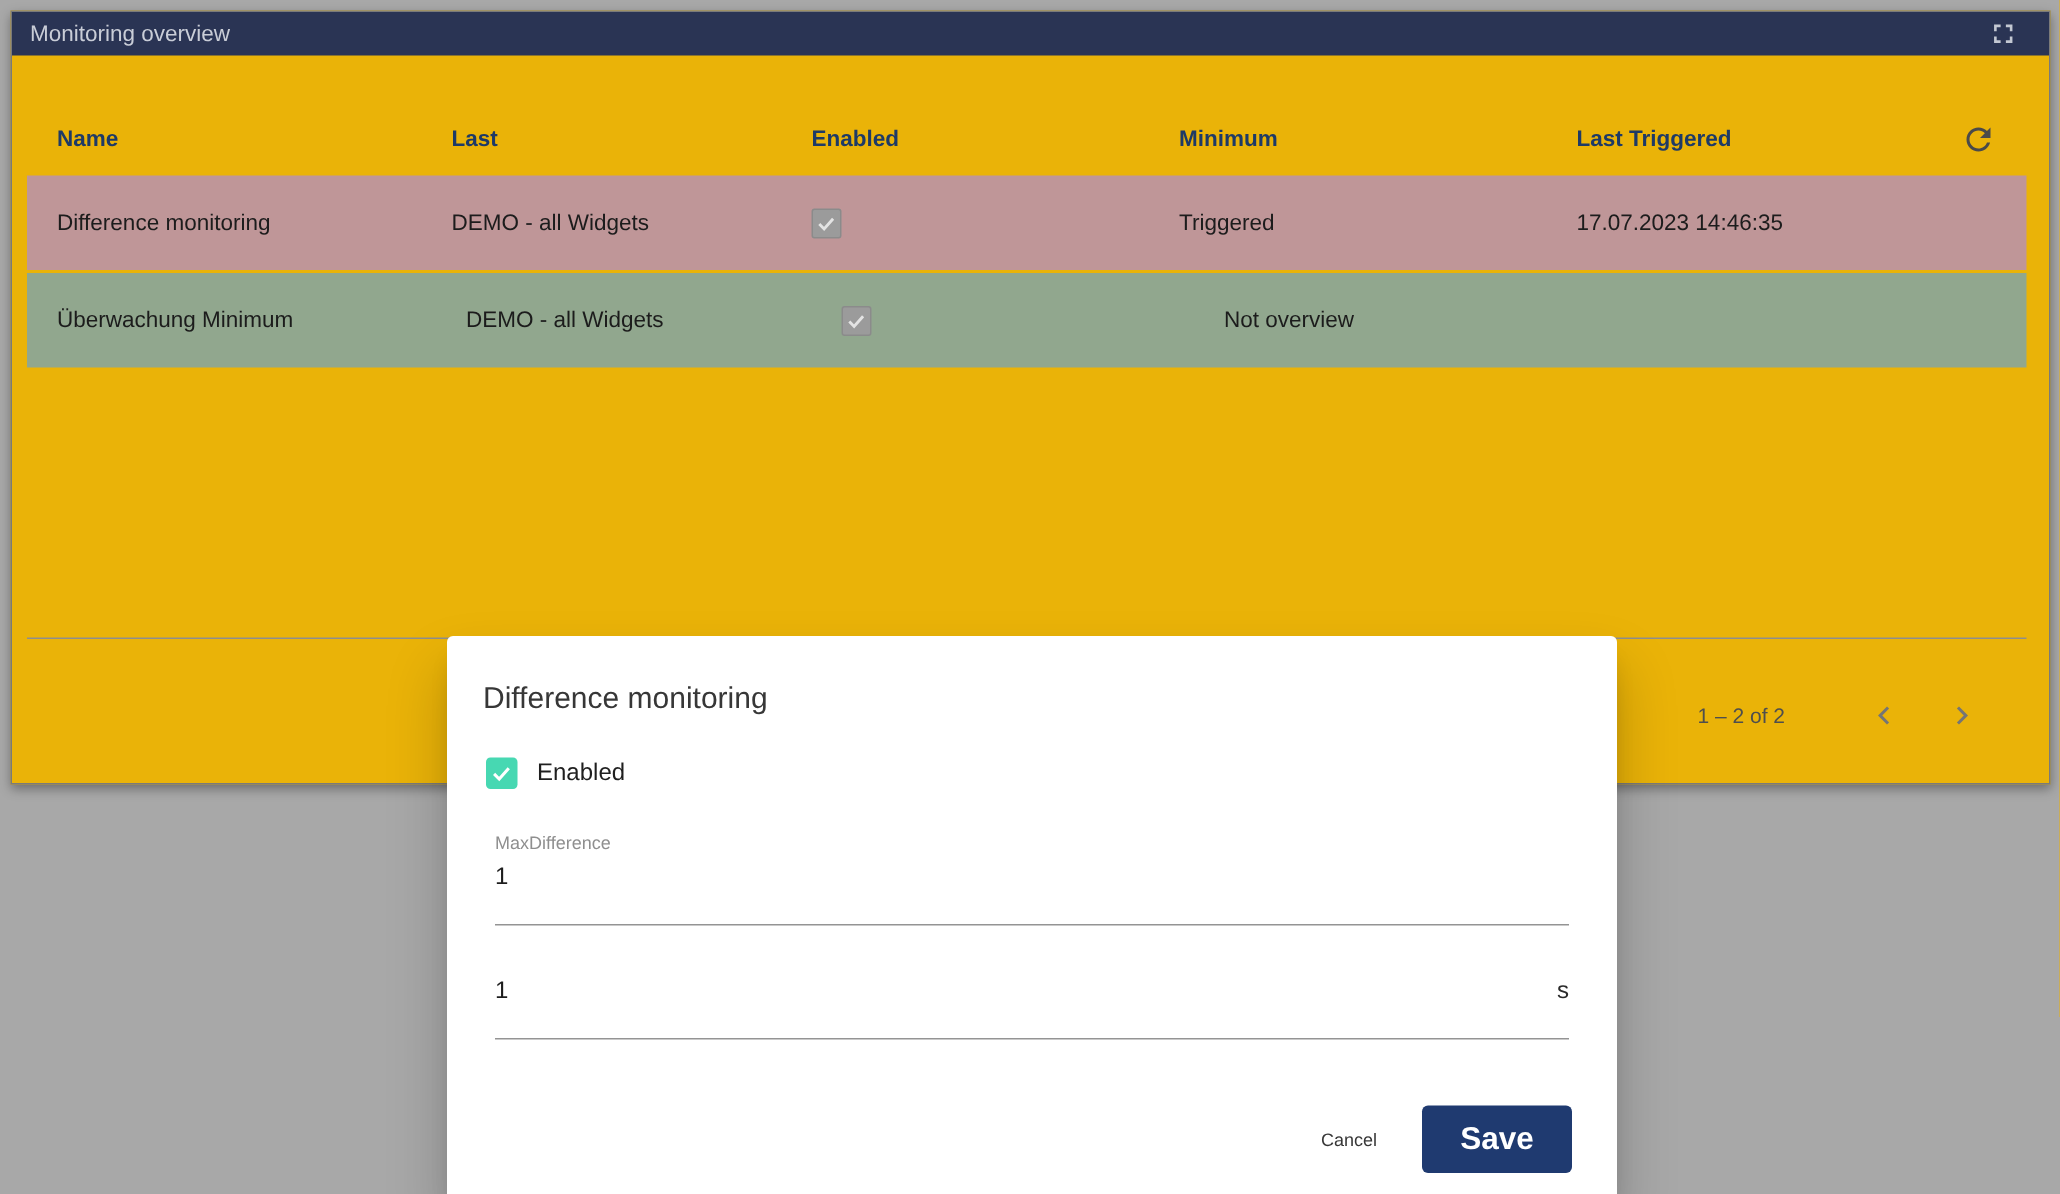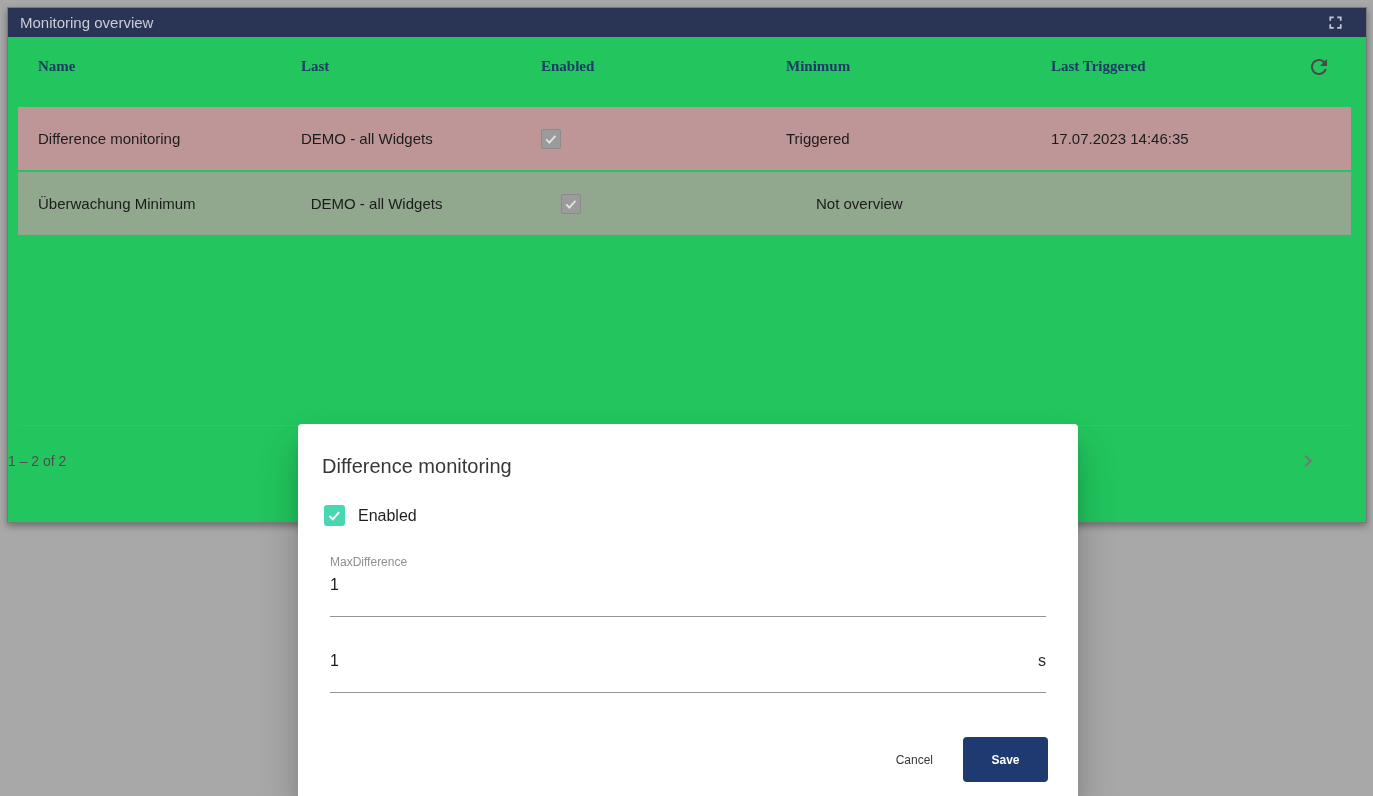--- a/index.html
+++ b/index.html
@@ -7,34 +7,34 @@
   body {
     width:1373px; height:796px; position:relative; overflow:hidden;
     background:#a8a8a8;
     font-family:"Liberation Sans", sans-serif;
     -webkit-font-smoothing:antialiased;
   }
 
   
   .panel {
     position:absolute; left:7px; top:7px; width:1360px; height:516px;
-    background:#22c55e; border:1px solid #7a7a7a;
+    background:#eab308; border:1px solid #7a7a7a;
     box-shadow:0 3px 7px rgba(0,0,0,.35);
   }
   .titlebar {
     height:29px; background:#2a3454; display:flex; align-items:center;
     justify-content:space-between; padding:0 20px 0 12px;
   }
   .titlebar-text { color:#c9cdd7; font-size:15px; }
   .fs-icon { width:21px; height:21px; display:block; cursor:pointer; }
 
   
   .thead {
-    margin:0 15px 0 10px; height:70px; display:flex; align-items:flex-end;
-    padding:0 0 32px 20px; color:#1e3a66; font-weight:bold; font-size:15px;font-family:Liberation Serif, serif;
+    margin:0 15px 0 10px; height:80px; display:flex; align-items:flex-end;
+    padding:0 0 16px 20px; color:#1e3a66; font-weight:bold; font-size:15px;
   }
   .col-name  { width:263px; }
   .col-group { width:240px; }
   .col-en    { width:245px; }
   .col-stat  { width:245px; }
   .col-last  { width:250px;margin-left:20px; }
   .col-refresh { flex:1; display:flex; align-items:center; }
   .refresh-btn { width:24px; height:24px; margin-left:6px; margin-bottom:-4px; cursor:pointer; background:none; border:none; padding:0; }
 
   .row {
@@ -45,22 +45,22 @@
   .row.not_triggered { background:#91a78e;gap:15px; }
 
   .cb-gray {
     width:20px; height:20px; border-radius:2px; background:#9b9b9b;
     border:1px solid #8b8b8b; display:flex; align-items:center; justify-content:center;
   }
 
   
   .divider { position:absolute; left:10px; right:15px; top:417px; height:1px; background:#8e8e8e; }
   .paginator {
-    position:absolute; top:428px; left:0; right:0; height:50px;
-    display:flex; align-items:center; justify-content:space-between;
+    position:absolute; top:444px; left:0; right:0; height:50px;
+    display:flex; align-items:center; justify-content:flex-end;
     color:#4e4e4e; font-size:14px; padding-right:38px;
   }
   .range-label { margin-right:34px; }
   .page-btn { width:40px; height:40px; border:none; background:none; padding:8px; cursor:pointer; margin-left:12px; }
   .page-btn svg { display:block; }
 
   
   .dialog {
     position:absolute; left:298px; top:424px; width:780px; height:373px;
     background:#ffffff; border-radius:4px 4px 0 0;
@@ -83,22 +83,22 @@
     font-size:16px; color:#1d1d1d; font-family:"Liberation Sans", sans-serif; height:20px;
   }
   .field-suffix { font-size:16px; color:#2a2a2a; }
 
   .dialog-actions { position:absolute; top:313px; right:30px; display:flex; align-items:center; }
   .btn-cancel {
     border:none; background:none; font-size:12px; color:#373737; cursor:pointer;
     padding:10px 14px; font-family:"Liberation Sans", sans-serif;
   }
   .btn-save {
-    margin-left:16px; width:85px; height:45px; border:none; border-radius:4px;
-    background:#1f3a70; color:#ffffff; font-size:12px; font-weight:bold;
+    margin-left:16px; width:100px; height:45px; border:none; border-radius:4px;
+    background:#1f3a70; color:#ffffff; font-size:21px; font-weight:bold;
     cursor:pointer; font-family:"Liberation Sans", sans-serif;
   }
 </style>
 </head>
 <body>
 
 <div class="panel">
 
   <div class="titlebar">
     <span class="titlebar-text">Monitoring overview</span>

